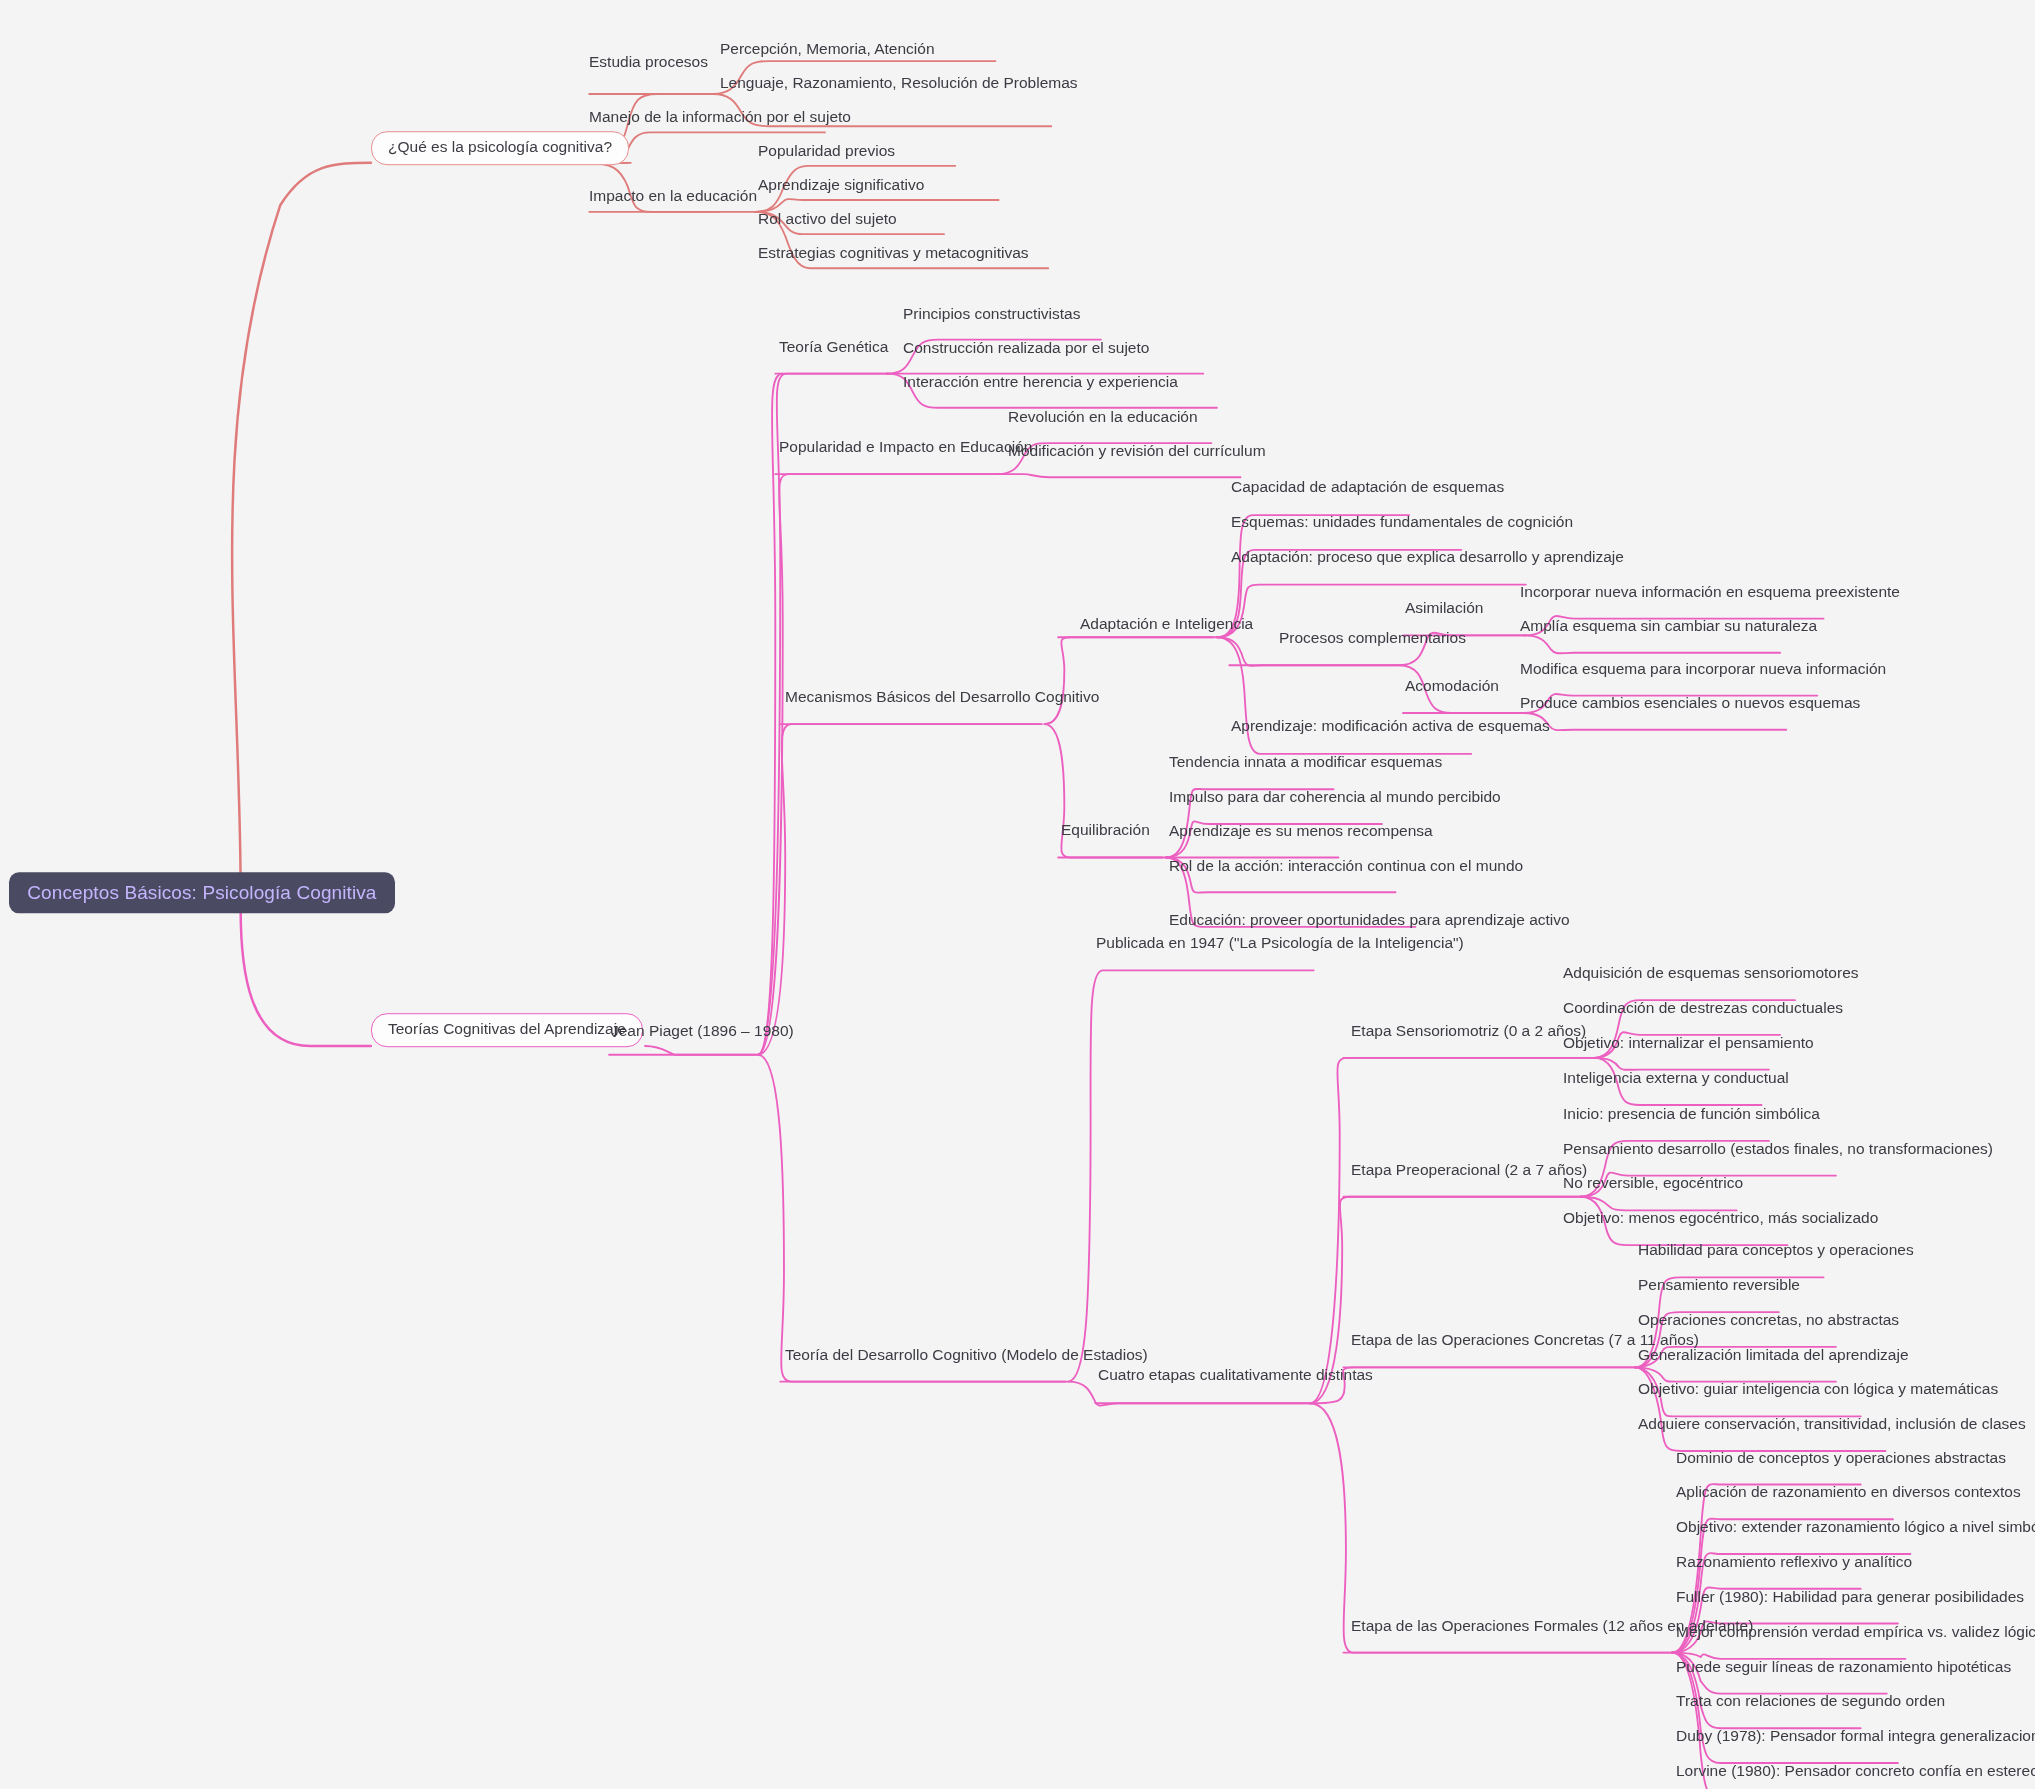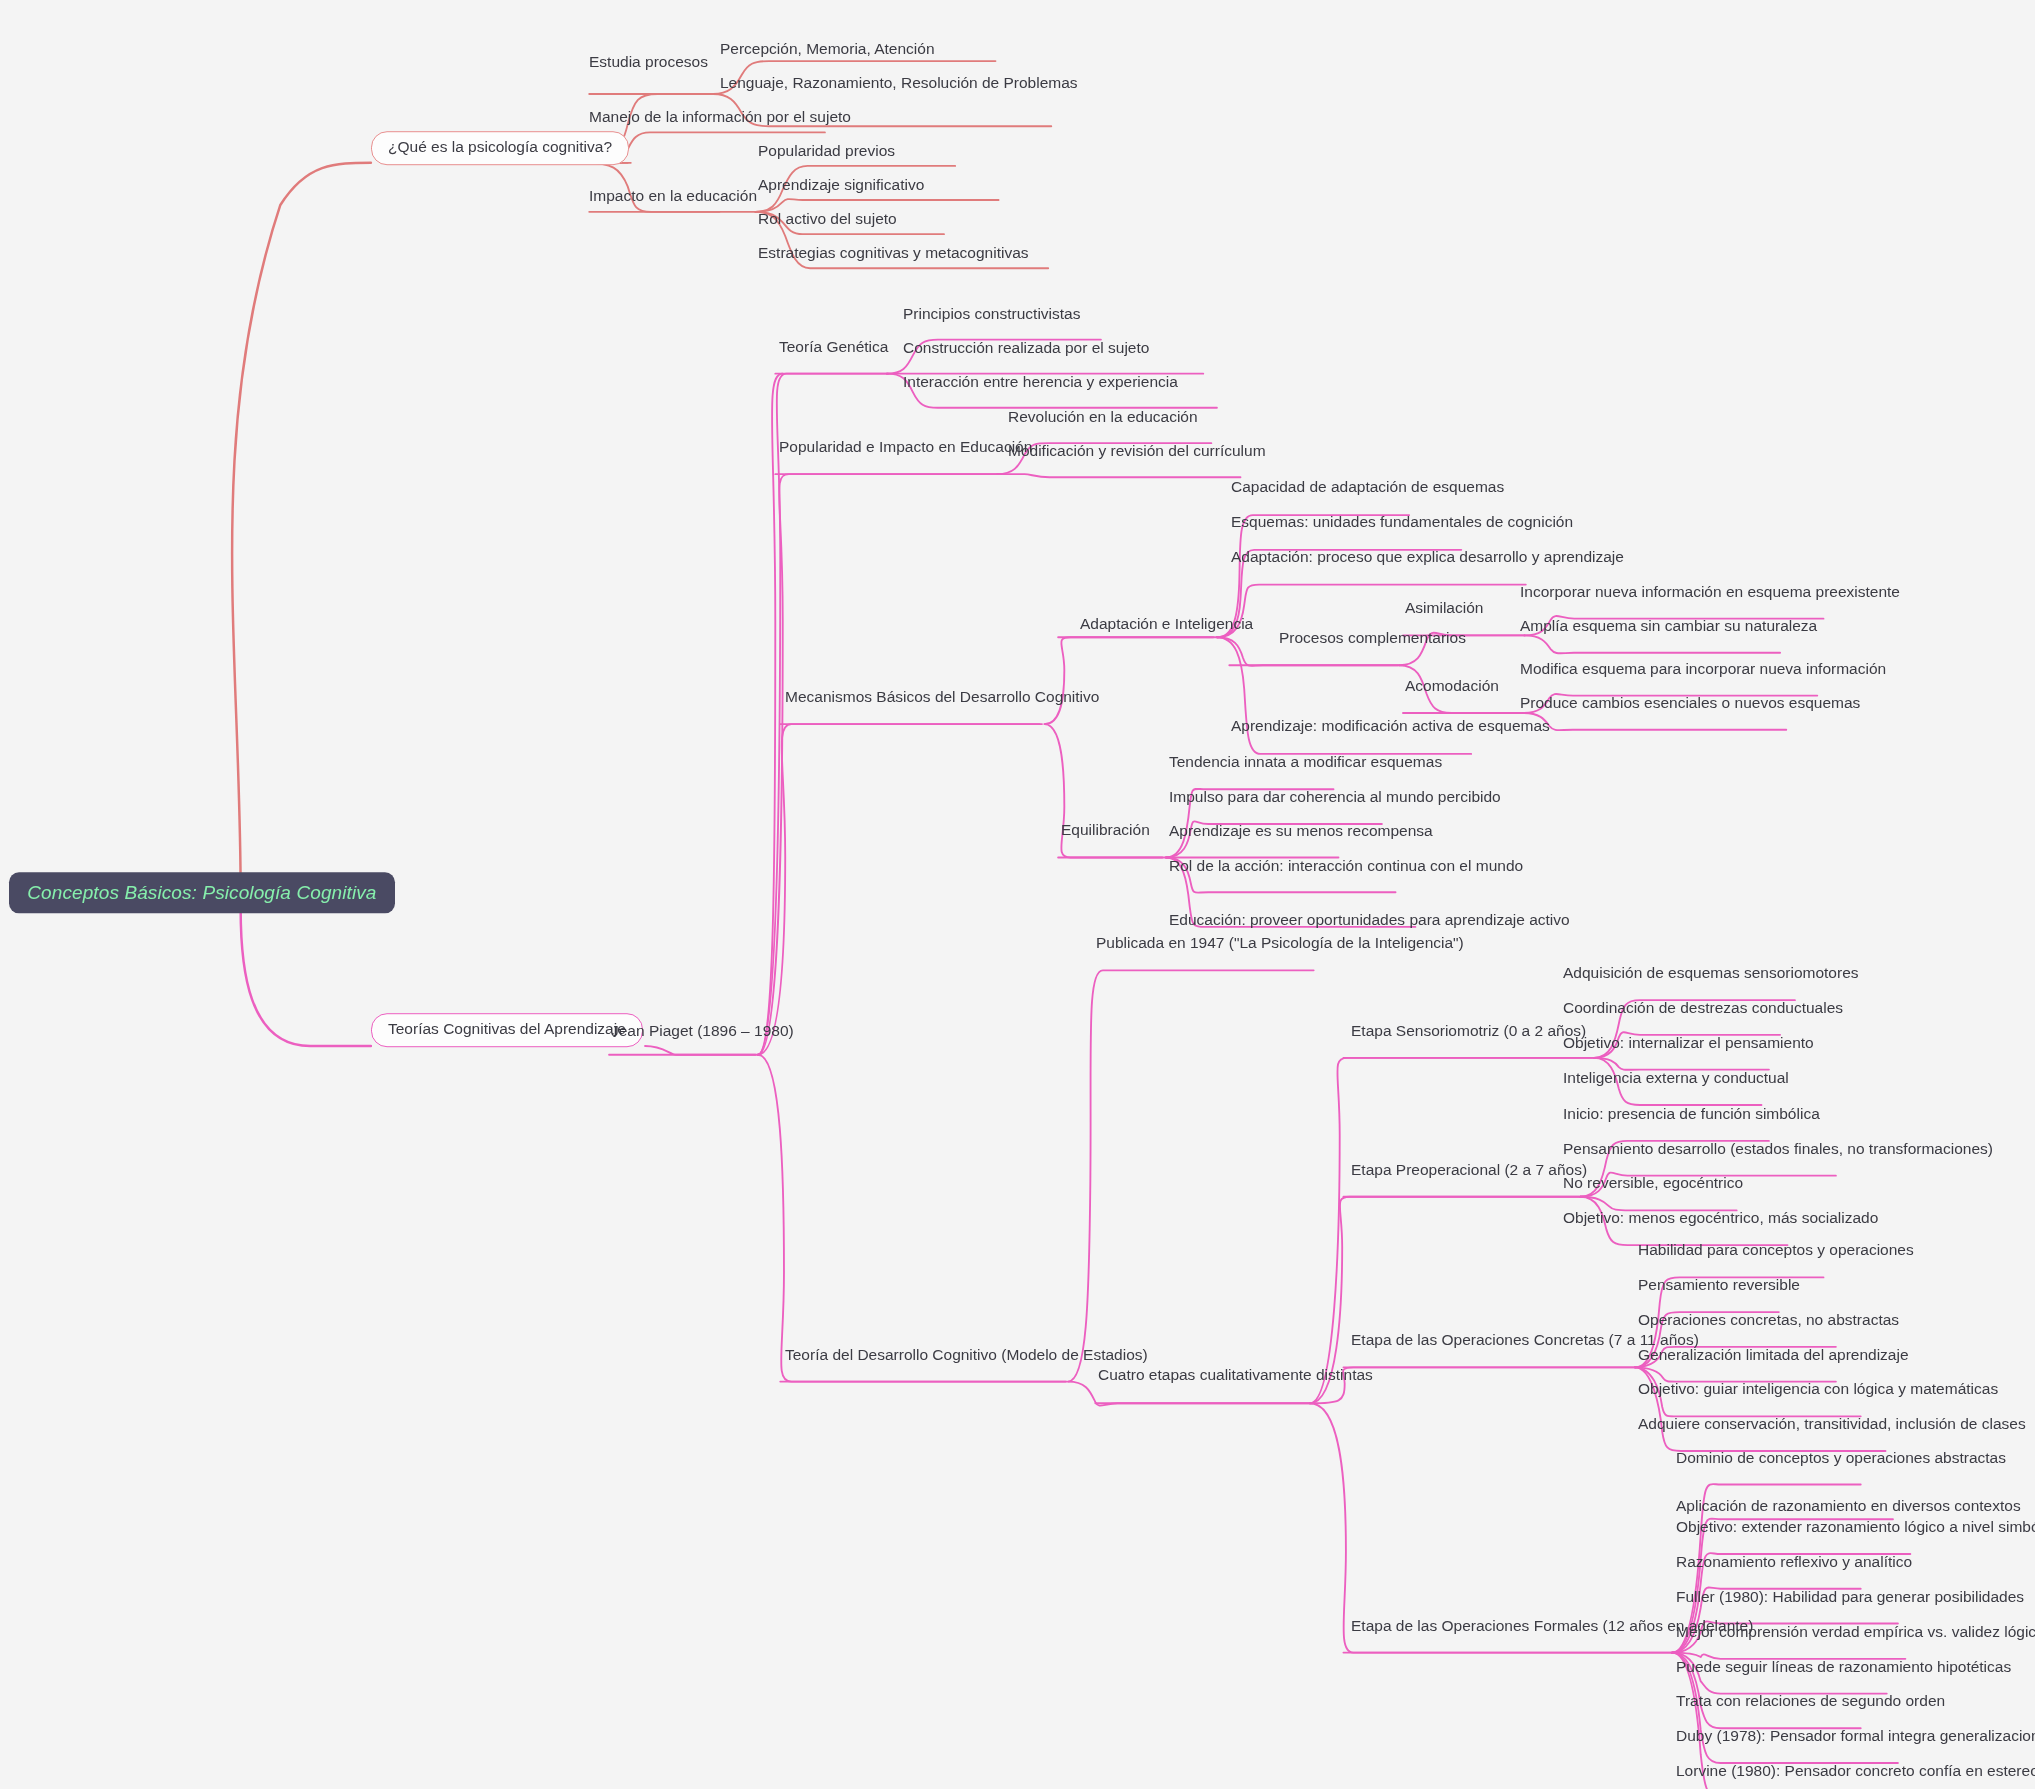--- a/index.html
+++ b/index.html
@@ -2,24 +2,23 @@
 <html style="font-size:10px"><head>
 <meta charset="utf-8">
 <style>
   html,body{margin:0;padding:0;background:#f4f4f4;}
   body{font-family:"Liberation Sans", sans-serif;}
   #stage{position:relative;width:2035px;height:1790px;background:#f4f4f4;overflow:hidden;}
   #links{position:absolute;left:0;top:0;width:2035px;height:1790px;pointer-events:none;}
   .node{position:absolute;white-space:nowrap;font-size:15.5px;color:#3b3b43;line-height:1;}
   .node.leaf{transform:translateY(-100%);padding-bottom:4.3px;}
   .root{
-    background:#4a4a63;color:#86efac;border-radius:10px;
+    background:#4a4a63;color:#c4b5fd;border-radius:10px;
     padding:10.5px 18.6px 11.8px 18.6px;font-size:19px;letter-spacing:0.1px;
     transform:translateY(-50%);
-    font-style:italic;
   }
   .pill{
     background:#fdfdfd;border:1.9px solid #e88f8f;border-radius:16px;
     padding:7.4px 16px 8.7px 16px;font-size:15.5px;transform:translateY(-50%);
   }
   .pill.magenta{border-color:#ec5fc0;}
   .branchlabel{transform:translateY(-100%);padding-bottom:4.3px;}
 </style>
 </head>
 <body>
@@ -191,21 +190,21 @@
   <div class="node branchlabel" style="left:1351px; top:1352px;">Etapa de las Operaciones Concretas (7 a 11 años)</div>
   <div class="node leaf" style="left:1638px; top:1262px;">Habilidad para conceptos y operaciones</div>
   <div class="node leaf" style="left:1638px; top:1297px;">Pensamiento reversible</div>
   <div class="node leaf" style="left:1638px; top:1332px;">Operaciones concretas, no abstractas</div>
   <div class="node leaf" style="left:1638px; top:1367px;">Generalización limitada del aprendizaje</div>
   <div class="node leaf" style="left:1638px; top:1401px;">Objetivo: guiar inteligencia con lógica y matemáticas</div>
   <div class="node leaf" style="left:1638px; top:1436px;">Adquiere conservación, transitividad, inclusión de clases</div>
 
   <div class="node branchlabel" style="left:1351px; top:1638px;">Etapa de las Operaciones Formales (12 años en adelante)</div>
   <div class="node leaf" style="left:1676px; top:1470px;">Dominio de conceptos y operaciones abstractas</div>
-  <div class="node leaf" style="left:1676px; top:1504px;margin-top:14px;">Aplicación de razonamiento en diversos contextos</div>
+  <div class="node leaf" style="left:1676px; top:1504px;">Aplicación de razonamiento en diversos contextos</div>
   <div class="node leaf" style="left:1676px; top:1539px;">Objetivo: extender razonamiento lógico a nivel simbólico</div>
   <div class="node leaf" style="left:1676px; top:1574px;">Razonamiento reflexivo y analítico</div>
   <div class="node leaf" style="left:1676px; top:1609px;">Fuller (1980): Habilidad para generar posibilidades</div>
   <div class="node leaf" style="left:1676px; top:1644px;">Mejor comprensión verdad empírica vs. validez lógica</div>
   <div class="node leaf" style="left:1676px; top:1679px;">Puede seguir líneas de razonamiento hipotéticas</div>
   <div class="node leaf" style="left:1676px; top:1713px;">Trata con relaciones de segundo orden</div>
   <div class="node leaf" style="left:1676px; top:1748px;">Duby (1978): Pensador formal integra generalizaciones</div>
   <div class="node leaf" style="left:1676px; top:1783px;">Lorvine (1980): Pensador concreto confía en estereotipos</div>
 </div>
 

